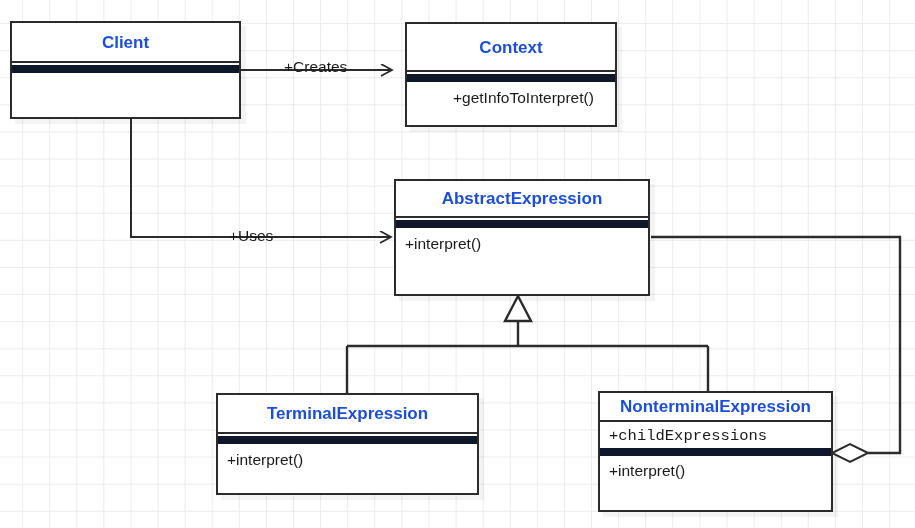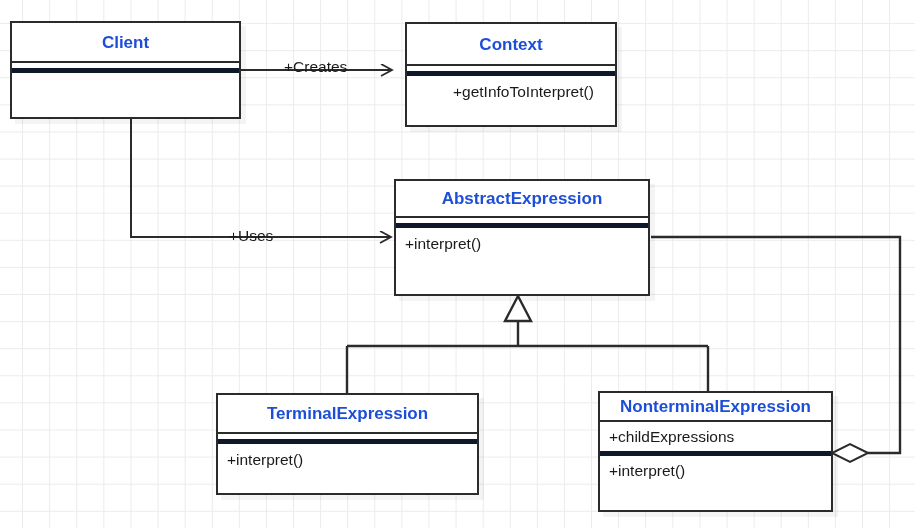--- a/index.html
+++ b/index.html
@@ -50,21 +50,22 @@
     border-bottom: 2px solid #2b2b2b;
   }
   .uml-compartment {
     box-sizing: border-box;
     font-size: 15.5px;
     color: #1a1a1a;
     padding: 7px 0 0 9px;
     line-height: 1.1;
   }
   .uml-compartment.bordered {
-    border-bottom: 5px solid #0f172a;
+    border-bottom: 8px solid #0f172a;
+    font-family: Liberation Mono, monospace;
   }
   .uml-compartment.empty-thin {
     padding: 0;
     height: 10px;
   }
   
   .edge-label {
     position: absolute;
     font-size: 15.5px;
     color: #1a1a1a;
@@ -120,21 +121,21 @@
 
   <div class="edge-label" style="left:229px; top:205px;">+Uses</div>
 
   <div class="uml-class" style="left:10px; top:21px; width:231px; height:98px;">
     <div class="uml-title" style="height:40px;">Client</div>
     <div class="uml-compartment bordered empty-thin"></div>
     <div class="uml-compartment" style="height:44px;"></div>
   </div>
 
   <div class="uml-class" style="left:405px; top:22px; width:212px; height:105px;">
-    <div class="uml-title" style="height:42px;">Context</div>
+    <div class="uml-title" style="height:48px;">Context</div>
     <div class="uml-compartment bordered empty-thin"></div>
     <div class="uml-compartment" style="height:53px;margin-left:37px;">
       <div>+getInfoToInterpret()</div>
     </div>
   </div>
 
   <div class="uml-class" style="left:394px; top:179px; width:256px; height:117px;">
     <div class="uml-title" style="height:37px;">AbstractExpression</div>
     <div class="uml-compartment bordered empty-thin"></div>
     <div class="uml-compartment" style="height:66px;">

